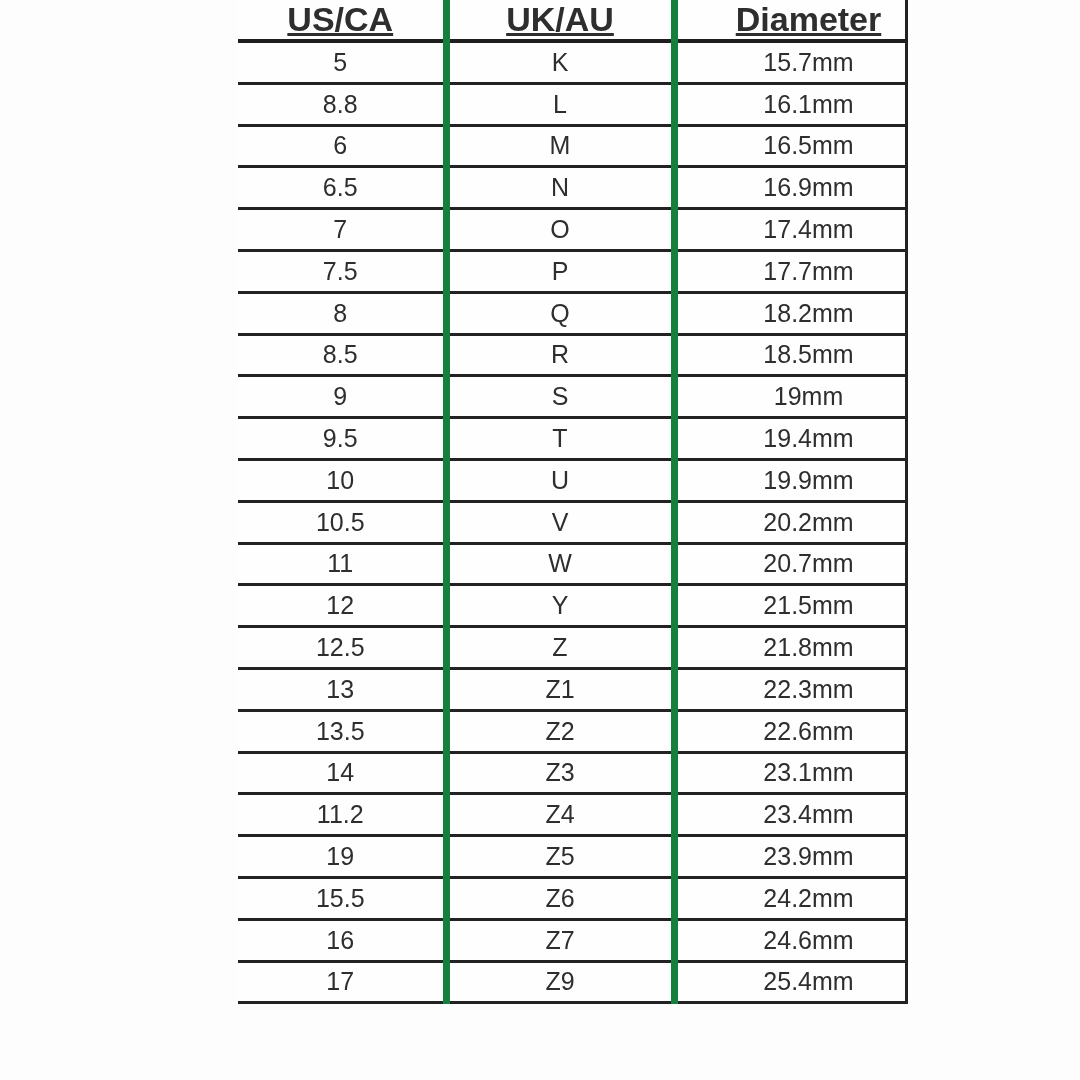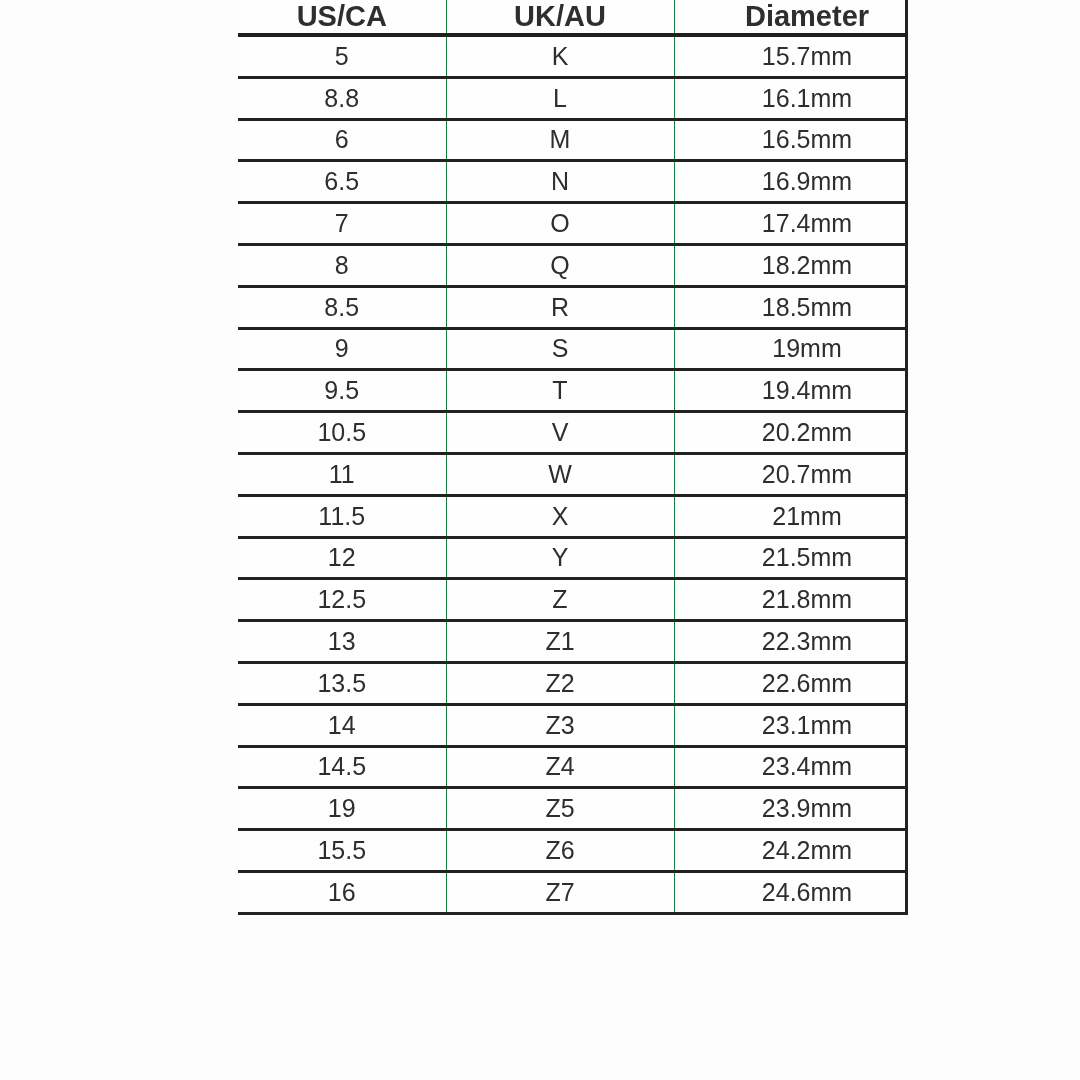--- a/index.html
+++ b/index.html
@@ -33,34 +33,35 @@
   col.c3 { width: 232px; }
   th, td {
     padding: 0;
     text-align: center;
     vertical-align: middle;
     color: #2e2e2e;
     overflow: hidden;
     white-space: nowrap;
   }
   th {
-    font-size: 29px;
+    font-size: 34px;
     font-weight: bold;
     height: 31px;
     border-bottom: 4px solid #1f1f1f;
+    text-decoration: underline;
   }
   td {
     font-size: 25px;
     font-weight: normal;
     height: 38.8px;
     border-top: 3px solid #222222;
     border-bottom: 3px solid #222222;
   }
   th + th, td + td {
-    border-left: 1px solid #15803d;
+    border-left: 7px solid #15803d;
   }
   th:last-child, td:last-child {
     border-right: 3px solid #222222;
     padding-left: 35px;
   }
 </style>
 </head>
 <body>
 
 <div class="page">
@@ -97,55 +98,60 @@
           <td>6.5</td>
           <td>N</td>
           <td>16.9mm</td>
         </tr>
         <tr>
           <td>7</td>
           <td>O</td>
           <td>17.4mm</td>
         </tr>
         <tr>
+          <td>7.5</td>
+          <td>P</td>
+          <td>17.7mm</td>
+        </tr>
+        <tr>
           <td>8</td>
           <td>Q</td>
           <td>18.2mm</td>
         </tr>
         <tr>
           <td>8.5</td>
           <td>R</td>
           <td>18.5mm</td>
         </tr>
         <tr>
           <td>9</td>
           <td>S</td>
           <td>19mm</td>
         </tr>
         <tr>
           <td>9.5</td>
           <td>T</td>
           <td>19.4mm</td>
         </tr>
         <tr>
+          <td>10</td>
+          <td>U</td>
+          <td>19.9mm</td>
+        </tr>
+        <tr>
           <td>10.5</td>
           <td>V</td>
           <td>20.2mm</td>
         </tr>
         <tr>
           <td>11</td>
           <td>W</td>
           <td>20.7mm</td>
         </tr>
         <tr>
-          <td>11.5</td>
-          <td>X</td>
-          <td>21mm</td>
-        </tr>
-        <tr>
           <td>12</td>
           <td>Y</td>
           <td>21.5mm</td>
         </tr>
         <tr>
           <td>12.5</td>
           <td>Z</td>
           <td>21.8mm</td>
         </tr>
         <tr>
@@ -157,34 +163,39 @@
           <td>13.5</td>
           <td>Z2</td>
           <td>22.6mm</td>
         </tr>
         <tr>
           <td>14</td>
           <td>Z3</td>
           <td>23.1mm</td>
         </tr>
         <tr>
-          <td>14.5</td>
+          <td>11.2</td>
           <td>Z4</td>
           <td>23.4mm</td>
         </tr>
         <tr>
           <td>19</td>
           <td>Z5</td>
           <td>23.9mm</td>
         </tr>
         <tr>
           <td>15.5</td>
           <td>Z6</td>
           <td>24.2mm</td>
         </tr>
         <tr>
           <td>16</td>
           <td>Z7</td>
           <td>24.6mm</td>
+        </tr>
+        <tr>
+          <td>17</td>
+          <td>Z9</td>
+          <td>25.4mm</td>
         </tr>
       </tbody>
   </table>
 </div>
 
 </body></html>

